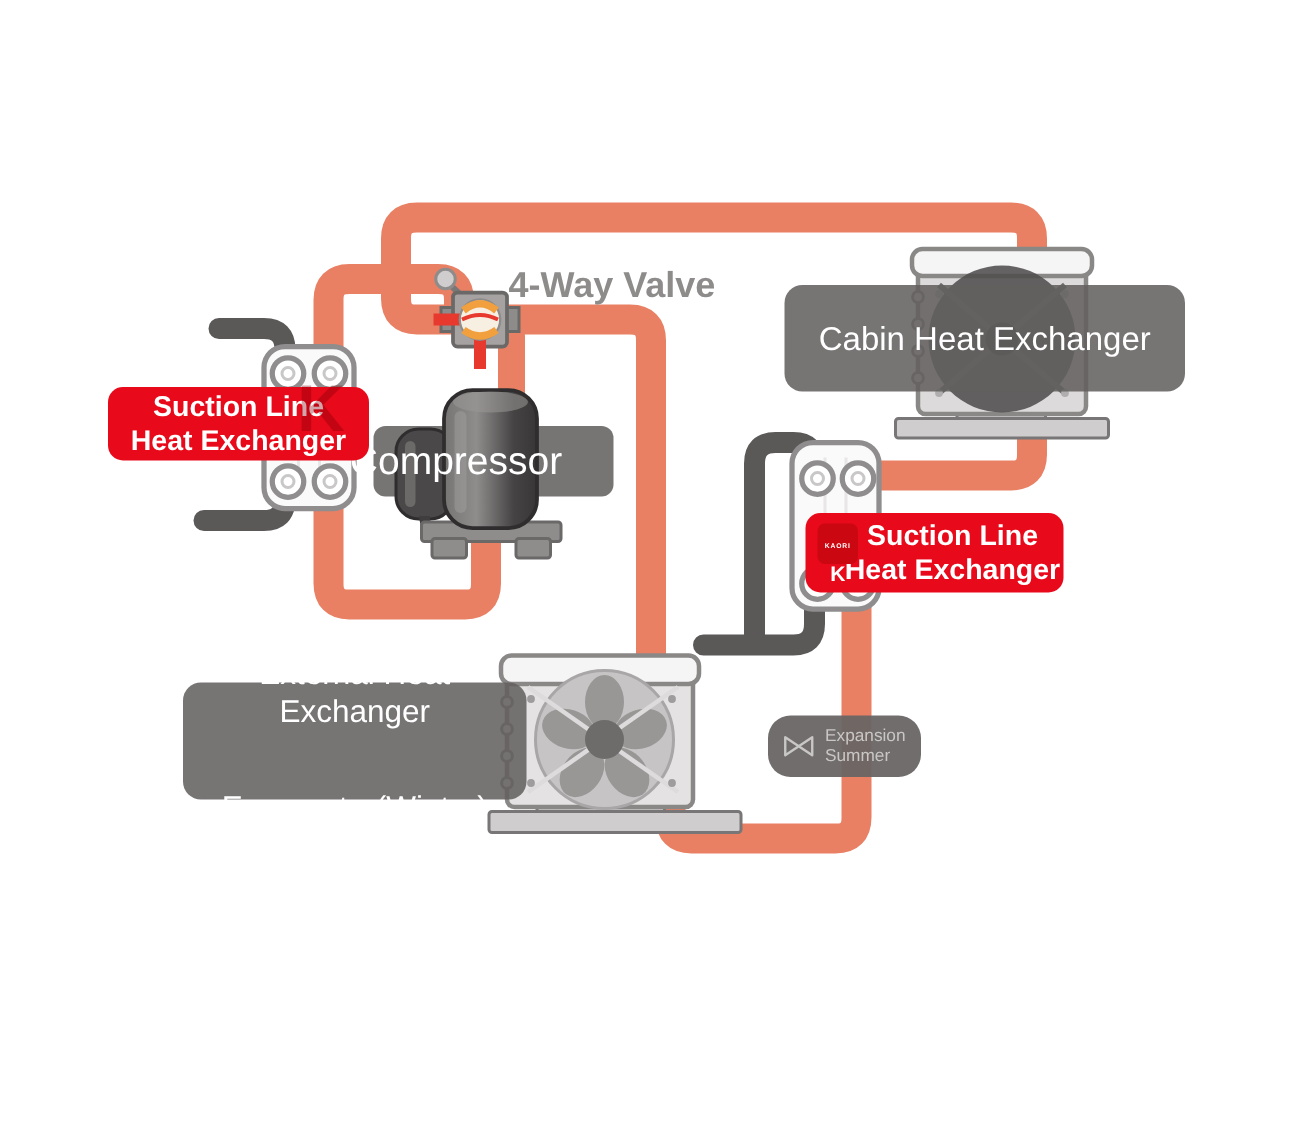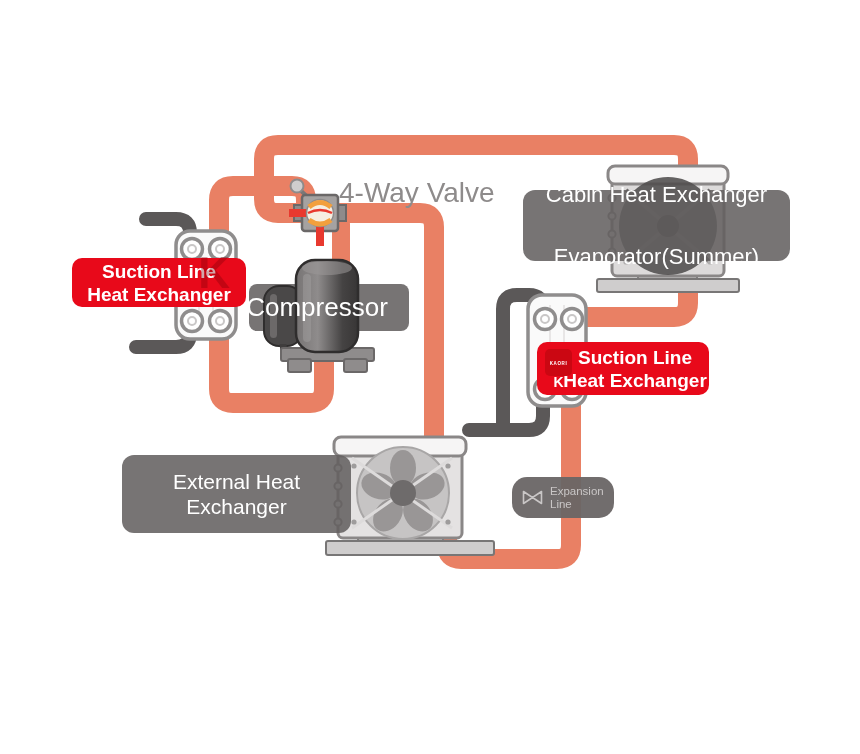--- a/index.html
+++ b/index.html
@@ -8,22 +8,22 @@
   .art{position:absolute;left:0;top:0;z-index:2;}
   .bgbox{position:absolute;z-index:1;background:rgba(99,95,95,.87);border-radius:8px;}
   .box{position:absolute;z-index:3;display:flex;flex-direction:column;justify-content:center;
        align-items:center;text-align:center;color:#fff;}
   .gray{background:rgba(99,95,95,.87);border-radius:12px;gap:39px;}
   .red{background:#e8091a;border-radius:10px;}
   .cabin{left:523px;top:190px;width:267px;height:71px;font-size:22px;line-height:23.5px;font-weight:500;}
   .external{left:122px;top:455px;width:229px;height:78px;font-size:21px;line-height:25px;font-weight:500;}
   .redleft{left:72px;top:258px;width:174px;height:49px;font-size:19px;line-height:23px;font-weight:600;}
   .redright{left:537px;top:342px;width:172px;height:53px;font-size:19px;line-height:23px;font-weight:600;padding-left:0;}
-  .comptext{left:249px;top:284px;width:136px;height:47px;font-size:26px;font-weight:500;background:none;}
-  .fourway{position:absolute;left:339px;top:177px;z-index:3;color:#8e8b8b;font-size:28px;font-weight:400;}
+  .comptext{left:236px;top:284px;width:136px;height:47px;font-size:26px;font-weight:500;background:none;}
+  .fourway{position:absolute;left:339px;top:177px;z-index:3;color:#8e8b8b;font-size:24px;font-weight:700;}
   .pill{left:512px;top:477px;width:102px;height:41px;background:rgba(105,101,101,.95);
         border-radius:15px;flex-direction:row;justify-content:flex-start;gap:7px;padding-left:10px;
         width:92px;}
   .pill .txt{display:flex;flex-direction:column;align-items:flex-start;color:#c9c6c6;
              font-size:11.5px;line-height:12.5px;font-weight:400;text-align:left;}
   .kaori{position:absolute;left:8px;top:7px;width:27px;height:27px;background:#cb0712;border-radius:5px;
          display:flex;flex-direction:column;align-items:center;justify-content:flex-start;z-index:4;}
   .kaori .brand{font-size:4.5px;letter-spacing:.6px;font-weight:700;margin-top:3px;color:#fff;}
   .kaori .mark{font-size:14px;line-height:14px;font-weight:700;color:#fff;}
   .watermark{position:absolute;right:16px;top:3px;font-size:44px;font-weight:700;
@@ -168,25 +168,25 @@
       <path d="M309,207 Q320,198 331,207" stroke="#F2A03D" stroke-width="5" fill="none"></path>
       <path d="M309,220 Q320,228 331,220" stroke="#F2A03D" stroke-width="5" fill="none"></path>
       <path d="M308,213 Q320,207 332,213" stroke="#E8392F" stroke-width="2.5" fill="none"></path>
     </g>
   </svg>
 
   <div class="fourway">4-Way Valve</div>
 
   <div class="box gray cabin">
     <div>Cabin Heat Exchanger</div>
-    <div>Evaporator(Summer)</div>
   </div>
 
   <div class="box gray external">
     <div>External Heat Exchanger</div>
+    <div>Evaporator(Winter)</div>
   </div>
 
   <div class="box comptext">Compressor</div>
 
   <div class="box red redleft">
     <div class="watermark">K</div>
     <div>Suction Line</div>
     <div>Heat Exchanger</div>
   </div>
 
@@ -200,17 +200,17 @@
       <div>Heat Exchanger</div>
     </div>
   </div>
 
   <div class="box pill">
     <svg width="21" height="15" viewBox="0 0 21 15">
       <path d="M1.5,1.5 L1.5,13.5 L19.5,1.5 L19.5,13.5 Z" fill="none" stroke="#C9C6C6" stroke-width="1.6" stroke-linejoin="round"></path>
     </svg>
     <div class="txt">
       <div>Expansion</div>
-      <div>Line</div>
+      <div>Summer</div>
     </div>
   </div>
 
 </div>
 
 </body></html>

